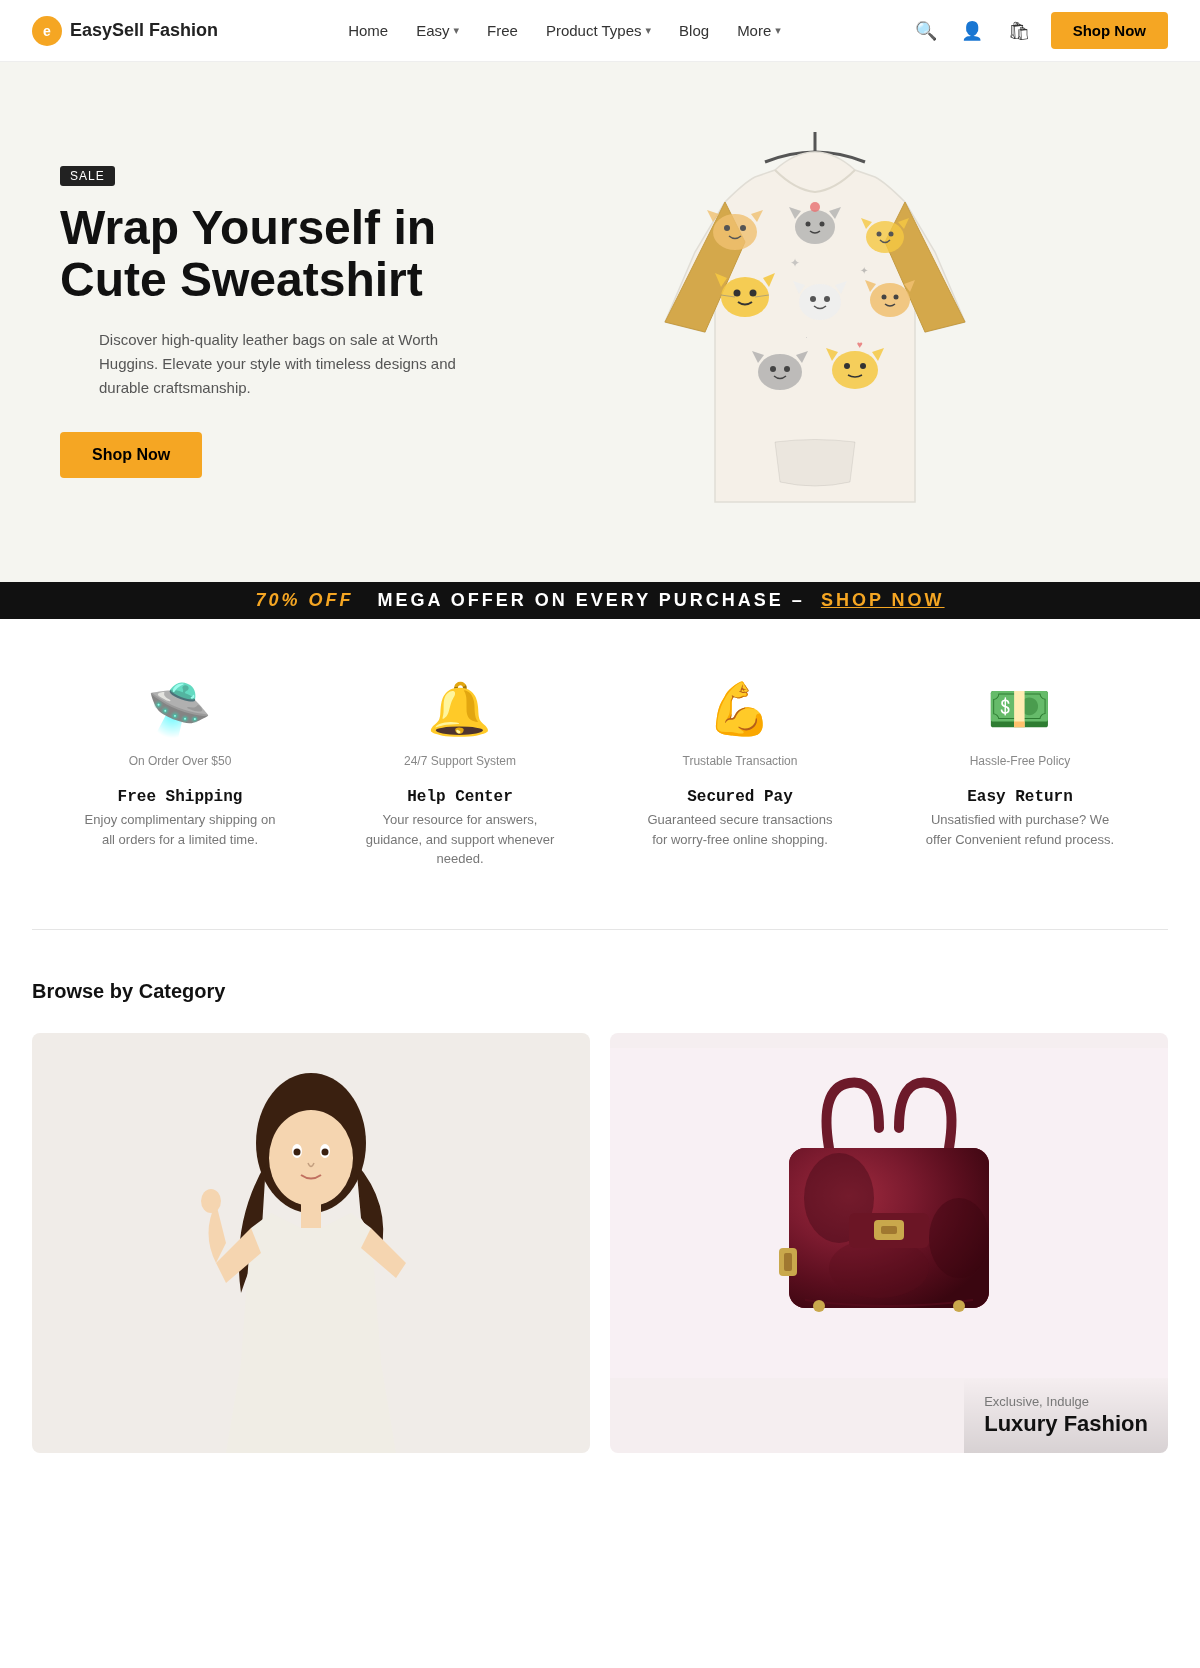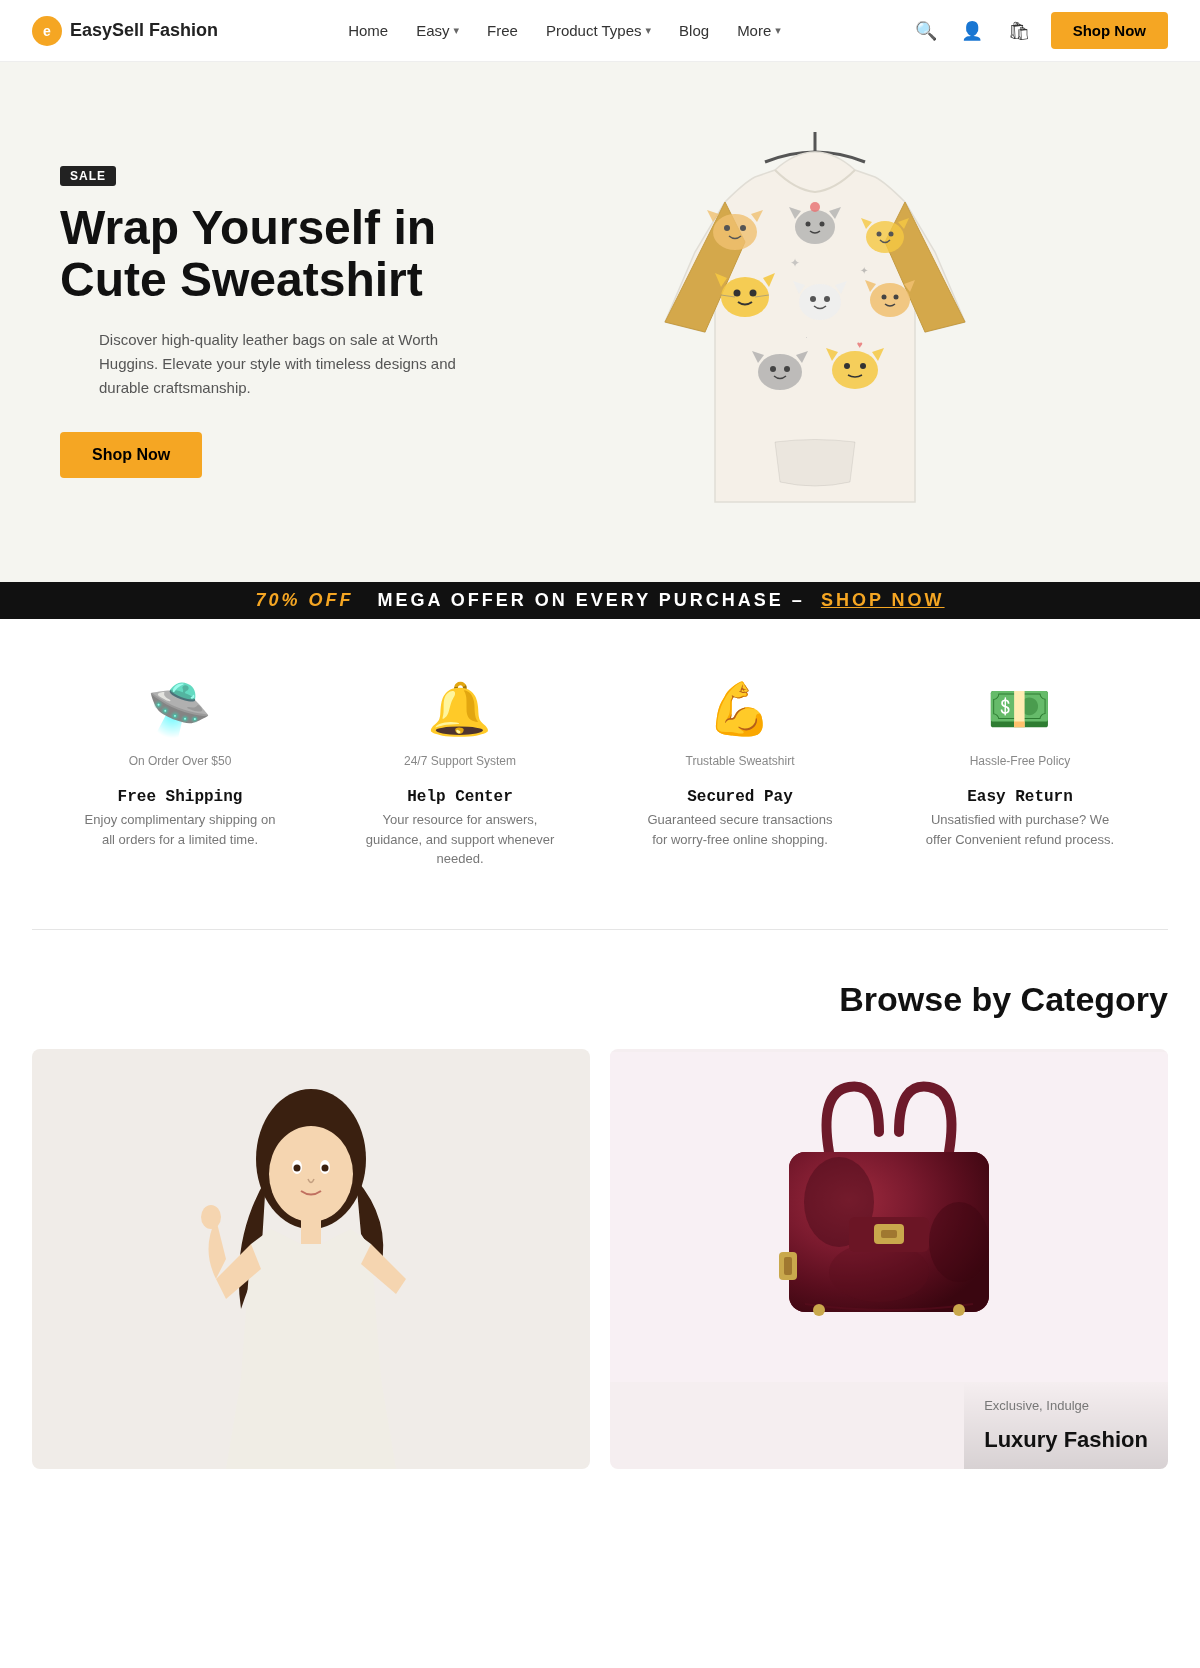--- a/index.html
+++ b/index.html
@@ -90,21 +90,21 @@
       position: relative;
     }
     .hero-content {
       max-width: 430px;
     }
     .sale-badge {
       display: inline-block;
       background: #222;
       color: #fff;
       font-size: 12px;
-      font-weight: 700;
+      font-weight: 400;
       padding: 3px 10px;
       border-radius: 3px;
       margin-bottom: 16px;
       letter-spacing: 1px;
     }
     .hero-title {
       font-size: 48px;
       font-weight: 900;
       line-height: 1.08;
       color: #111;
@@ -193,25 +193,24 @@
       border: none;
       border-top: 1px solid #e5e5e5;
       margin: 0 32px;
     }
 
     
     .browse-section {
       padding: 50px 32px 40px;
     }
     .browse-title {
-      font-size: 34px;
+      font-size: 20px;
       font-weight: 700;
       margin-bottom: 30px;
       color: #111;
-      text-align: right;
     }
     .category-grid {
       display: grid;
       grid-template-columns: 1fr 1fr;
       gap: 20px;
     }
     .category-card {
       border-radius: 8px;
       overflow: hidden;
       position: relative;
@@ -230,21 +229,21 @@
       bottom: 0;
       left: 0;
       right: 0;
       padding: 20px;
       background: linear-gradient(transparent, rgba(0,0,0,0.12));
     }
     .category-subtitle-text {
       font-size: 13px;
       color: #777;
       display: block;
-      margin-bottom: 14px;
+      margin-bottom: 2px;
     }
     .category-name {
       font-size: 22px;
       font-weight: 800;
       color: #111;
     }
 
     
     .woman-svg-wrapper {
       width: 100%;
@@ -448,21 +447,21 @@
 
   <div class="feature-item">
     <span class="feature-icon">🔔</span>
     <div class="feature-subtitle">24/7 Support System</div>
     <div class="feature-title">Help Center</div>
     <div class="feature-desc">Your resource for answers, guidance, and support whenever needed.</div>
   </div>
 
   <div class="feature-item">
     <span class="feature-icon">💪</span>
-    <div class="feature-subtitle">Trustable Sweatshirt</div>
+    <div class="feature-subtitle">Trustable Transaction</div>
     <div class="feature-title">Secured Pay</div>
     <div class="feature-desc">Guaranteed secure transactions for worry-free online shopping.</div>
   </div>
 
   <div class="feature-item">
     <span class="feature-icon">💵</span>
     <div class="feature-subtitle">Hassle-Free Policy</div>
     <div class="feature-title">Easy Return</div>
     <div class="feature-desc">Unsatisfied with purchase? We offer Convenient refund process.</div>
   </div>

